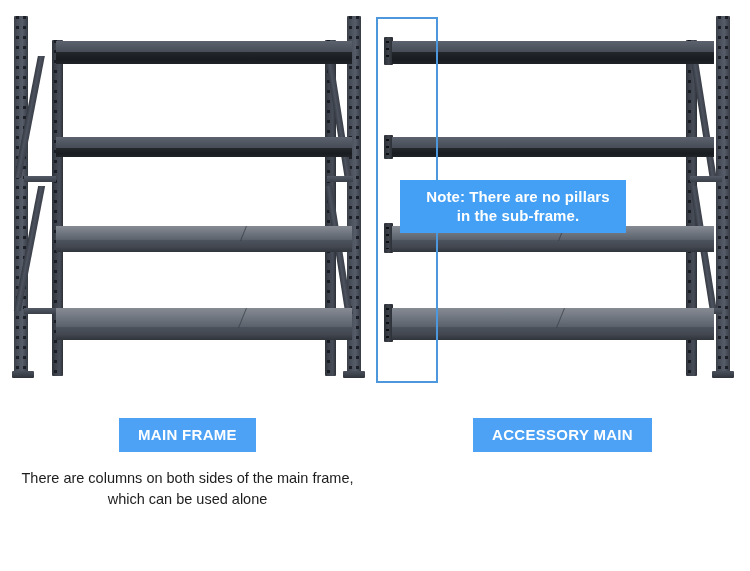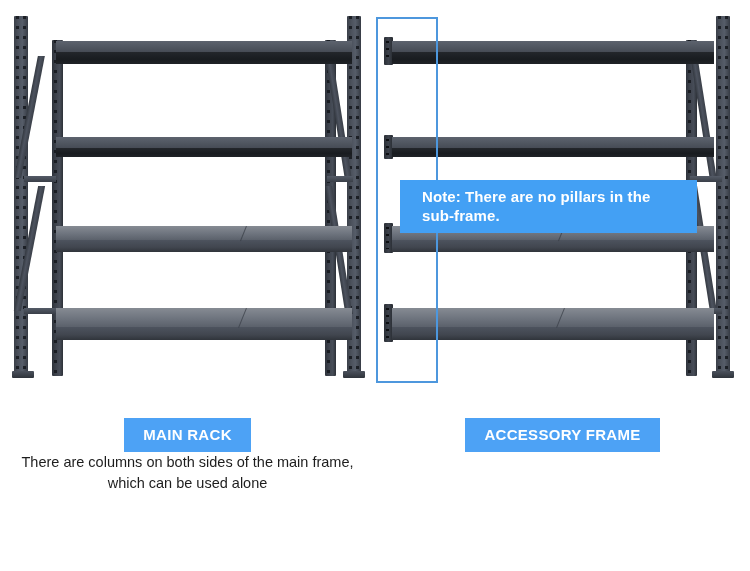--- a/index.html
+++ b/index.html
@@ -103,20 +103,21 @@
   .pill {
     display:inline-block;
     background:#4da2f5;
     color:#fff;
     font-weight:bold;
     font-size:15px;
     letter-spacing:.3px;
     padding:8px 19px 9px;
   }
   .caption-text {
+    margin-top:16px;
     font-size:14.5px;
     line-height:21px;
     color:#1d1d1d;
     padding:0 14px;
   }
 </style>
 </head>
 <body>
 
 <div id="stage">
@@ -225,26 +226,26 @@
           <div class="pins"></div>
         </div>
         <div class="deck" style="height:19px;"></div>
         <div class="face" style="top:19px; height:13px;"></div>
         <div class="deck-seam" style="left:172px; top:0; height:21px; transform:rotate(22deg);"></div>
       </div>
     </div>
 
     <div class="highlight-box" style="left:376px; top:17px; width:62px; height:366px;"></div>
 
-    <div class="note-box" style="left:400px; top:180px; width:297px;">Note: There are no pillars in the sub-frame.</div>
+    <div class="note-box" style="left:400px; top:180px; width:226px;text-align:center;">Note: There are no pillars in the sub-frame.</div>
 
   </div>
 
   <div class="caption-col left">
-    <div class="pill">MAIN RACK</div>
+    <div class="pill">MAIN FRAME</div>
     <div class="caption-text">There are columns on both sides of the main frame, which can be used alone</div>
   </div>
 
   <div class="caption-col right">
-    <div class="pill">ACCESSORY FRAME</div>
+    <div class="pill">ACCESSORY MAIN</div>
   </div>
 
 </div>
 
 </body></html>

